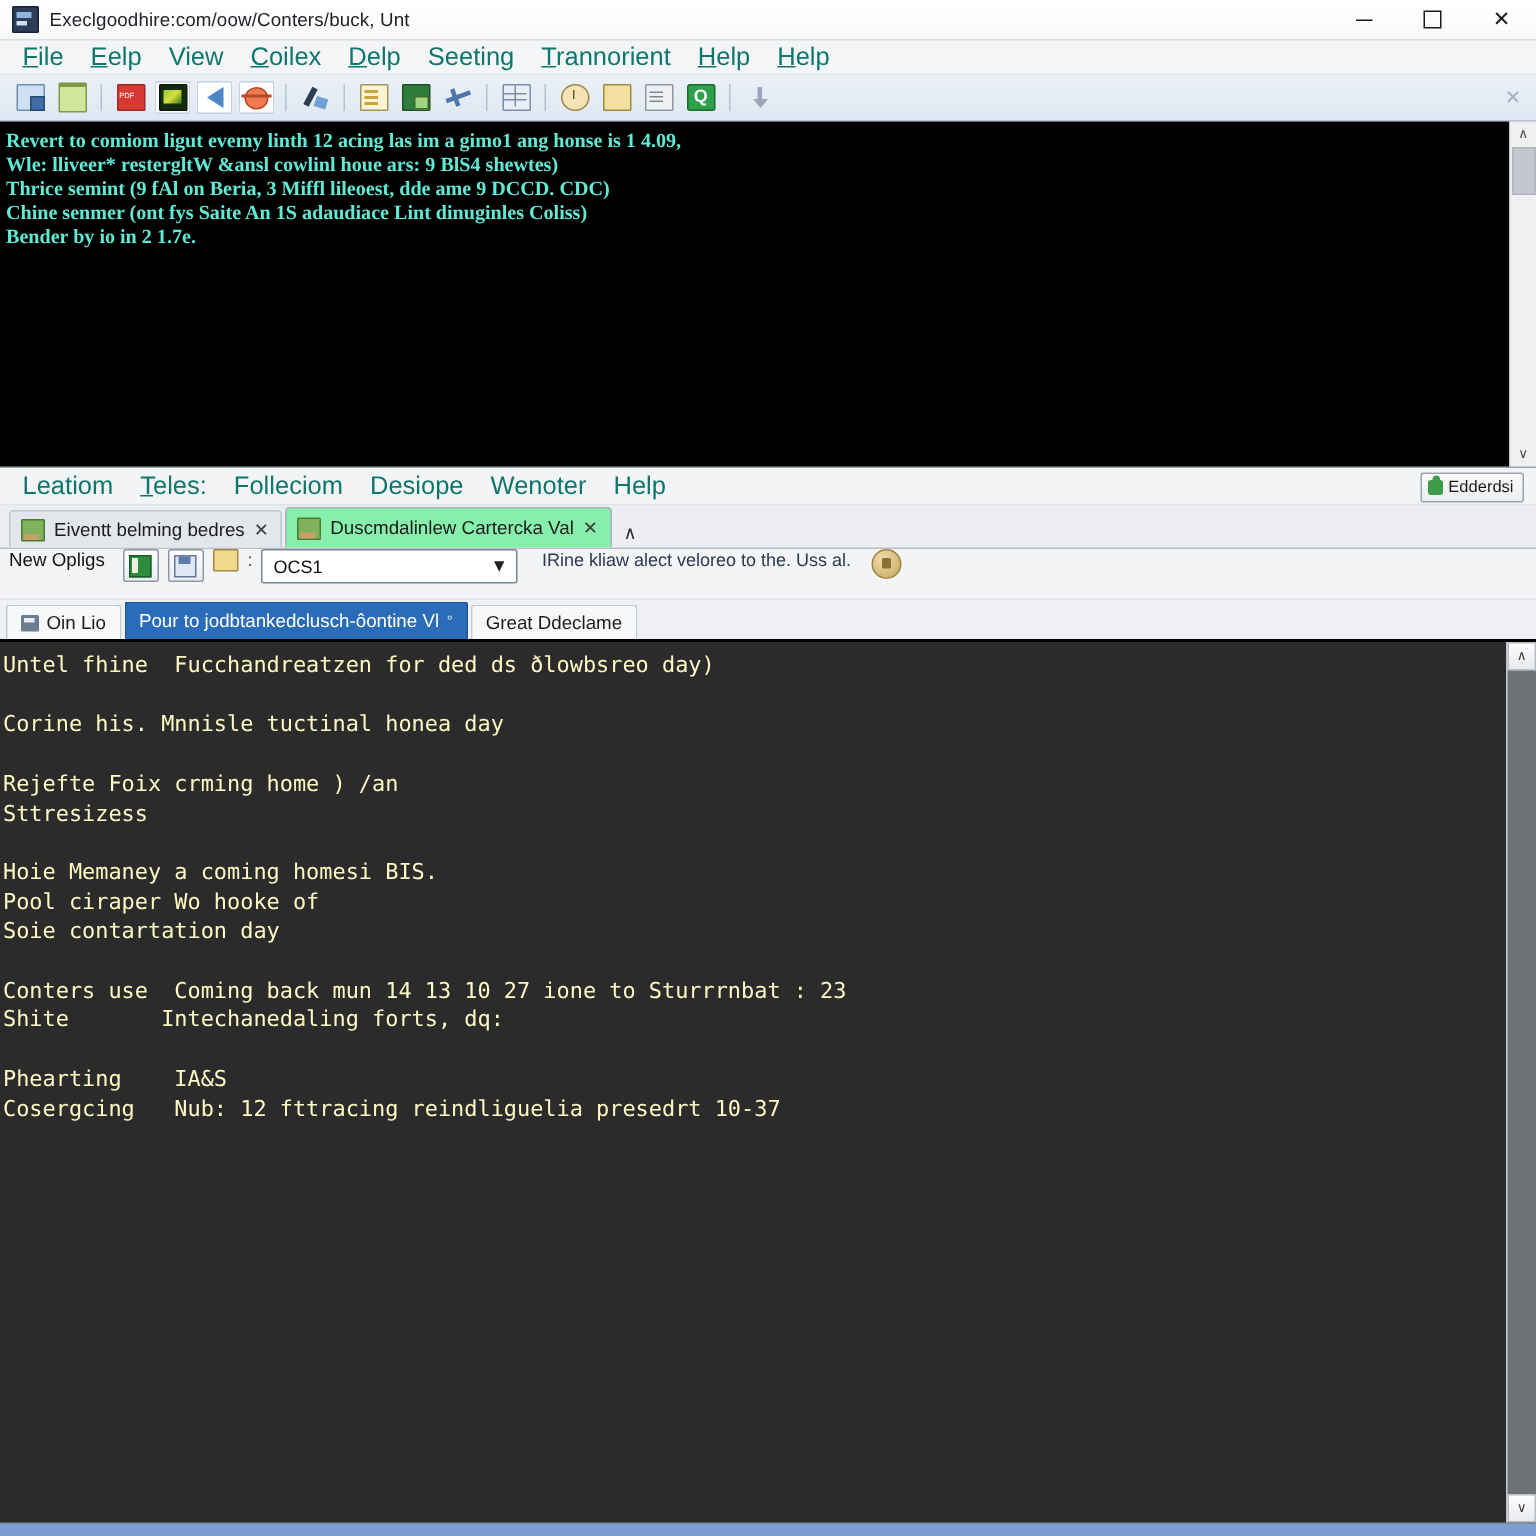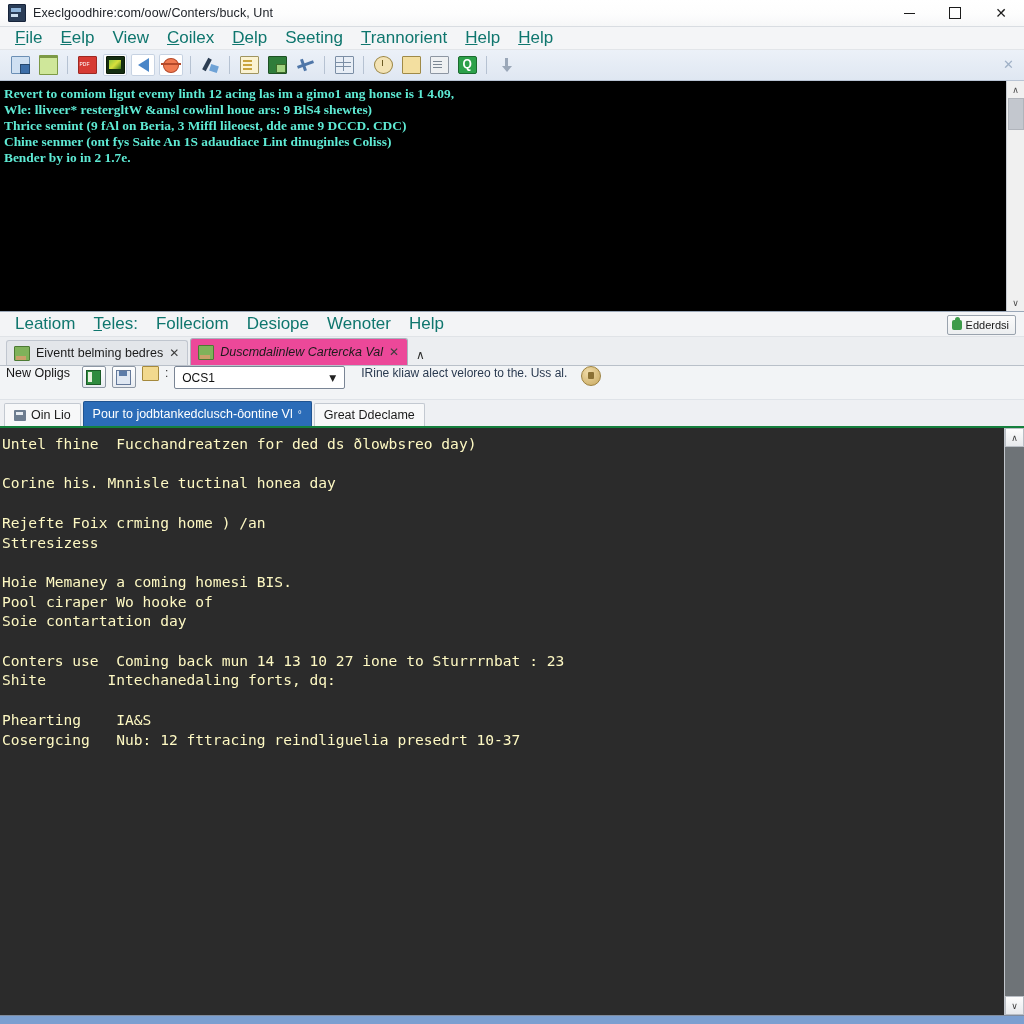--- a/index.html
+++ b/index.html
@@ -252,21 +252,21 @@
     padding: 0 8px 0 7px;
     font-size: 12.5px; color:#1b1b1b;
     background: #e3e6ea;
     border: 1px solid #c0c6cf;
     border-bottom: none;
     border-radius: 3px 3px 0 0;
     margin-right: 2px;
     gap: 6px;
     white-space: nowrap;
   }
-  .ftab.active { background: #ec4899; border-color:#a9b2bd; height: 26px; font-style: italic;}
+  .ftab.active { background: #86efac; border-color:#a9b2bd; height: 26px;}
   .ftab-icon { width:14px;height:13px;background:#7fb25a;border:1px solid #4c7a33;border-radius:1px;display:block;position:relative;flex:0 0 auto;}
   .ftab-icon::after{content:"";position:absolute;left:1px;bottom:0;width:10px;height:4px;background:#c9a06a;}
   .ftab-close { font-size: 12px; color:#3c3c3c; font-family:"DejaVu Sans",sans-serif;}
   .ftab-chev {
     margin-left: 6px; margin-bottom: 3px;
     font-size: 12px; color:#2f2f2f; font-family:"DejaVu Sans",sans-serif;
   }
 
   
   .optbar {
@@ -310,21 +310,21 @@
     border: 1px solid #9d8240;
     margin-left: 8px;
     position: relative; display:block;
   }
   .lockbadge::after{content:"";position:absolute;left:6px;top:5px;width:6px;height:7px;background:#8a7034;border-radius:1px;}
 
   
   .subtabs {
     height: 26px; min-height:26px;
     background: #eef0f3;
-    border-bottom: 2px solid #15803d;
+    border-bottom: 2px solid #000000;
     display:flex; align-items:flex-end;
     padding-left: 4px;
   }
   .stab {
     height: 22px;
     display:flex;align-items:center;
     padding: 0 9px;
     font-size: 12.5px; color:#1b1b1b;
     background: #f7f8f9;
     border: 1px solid #c3c9d1;

